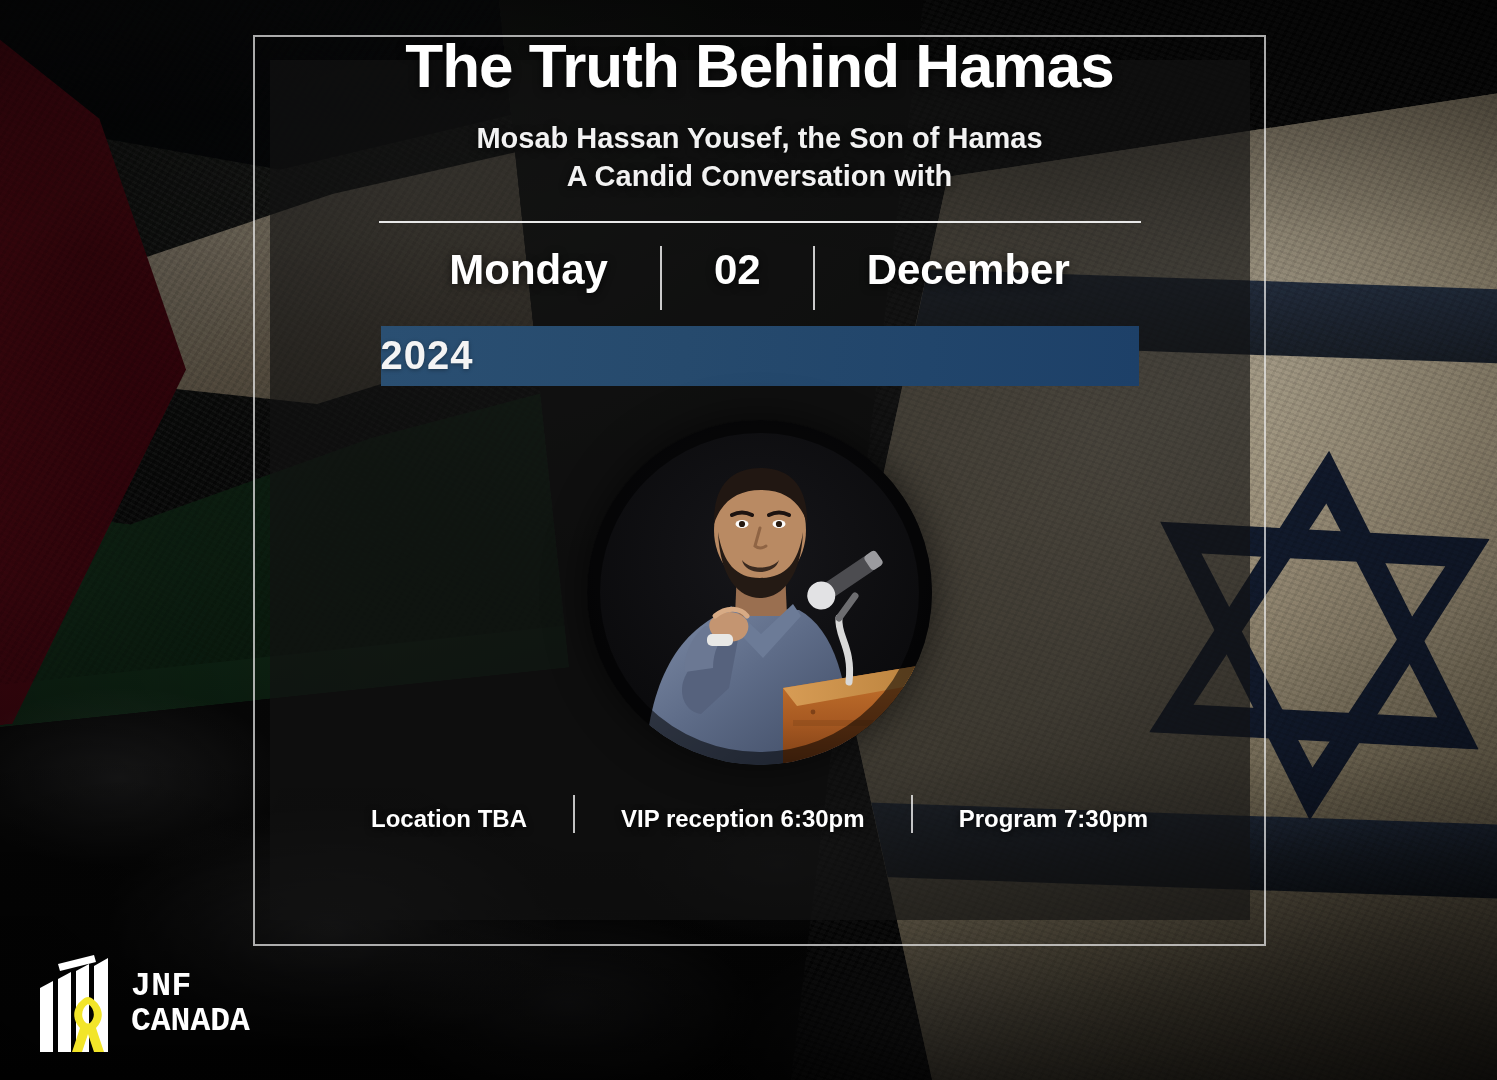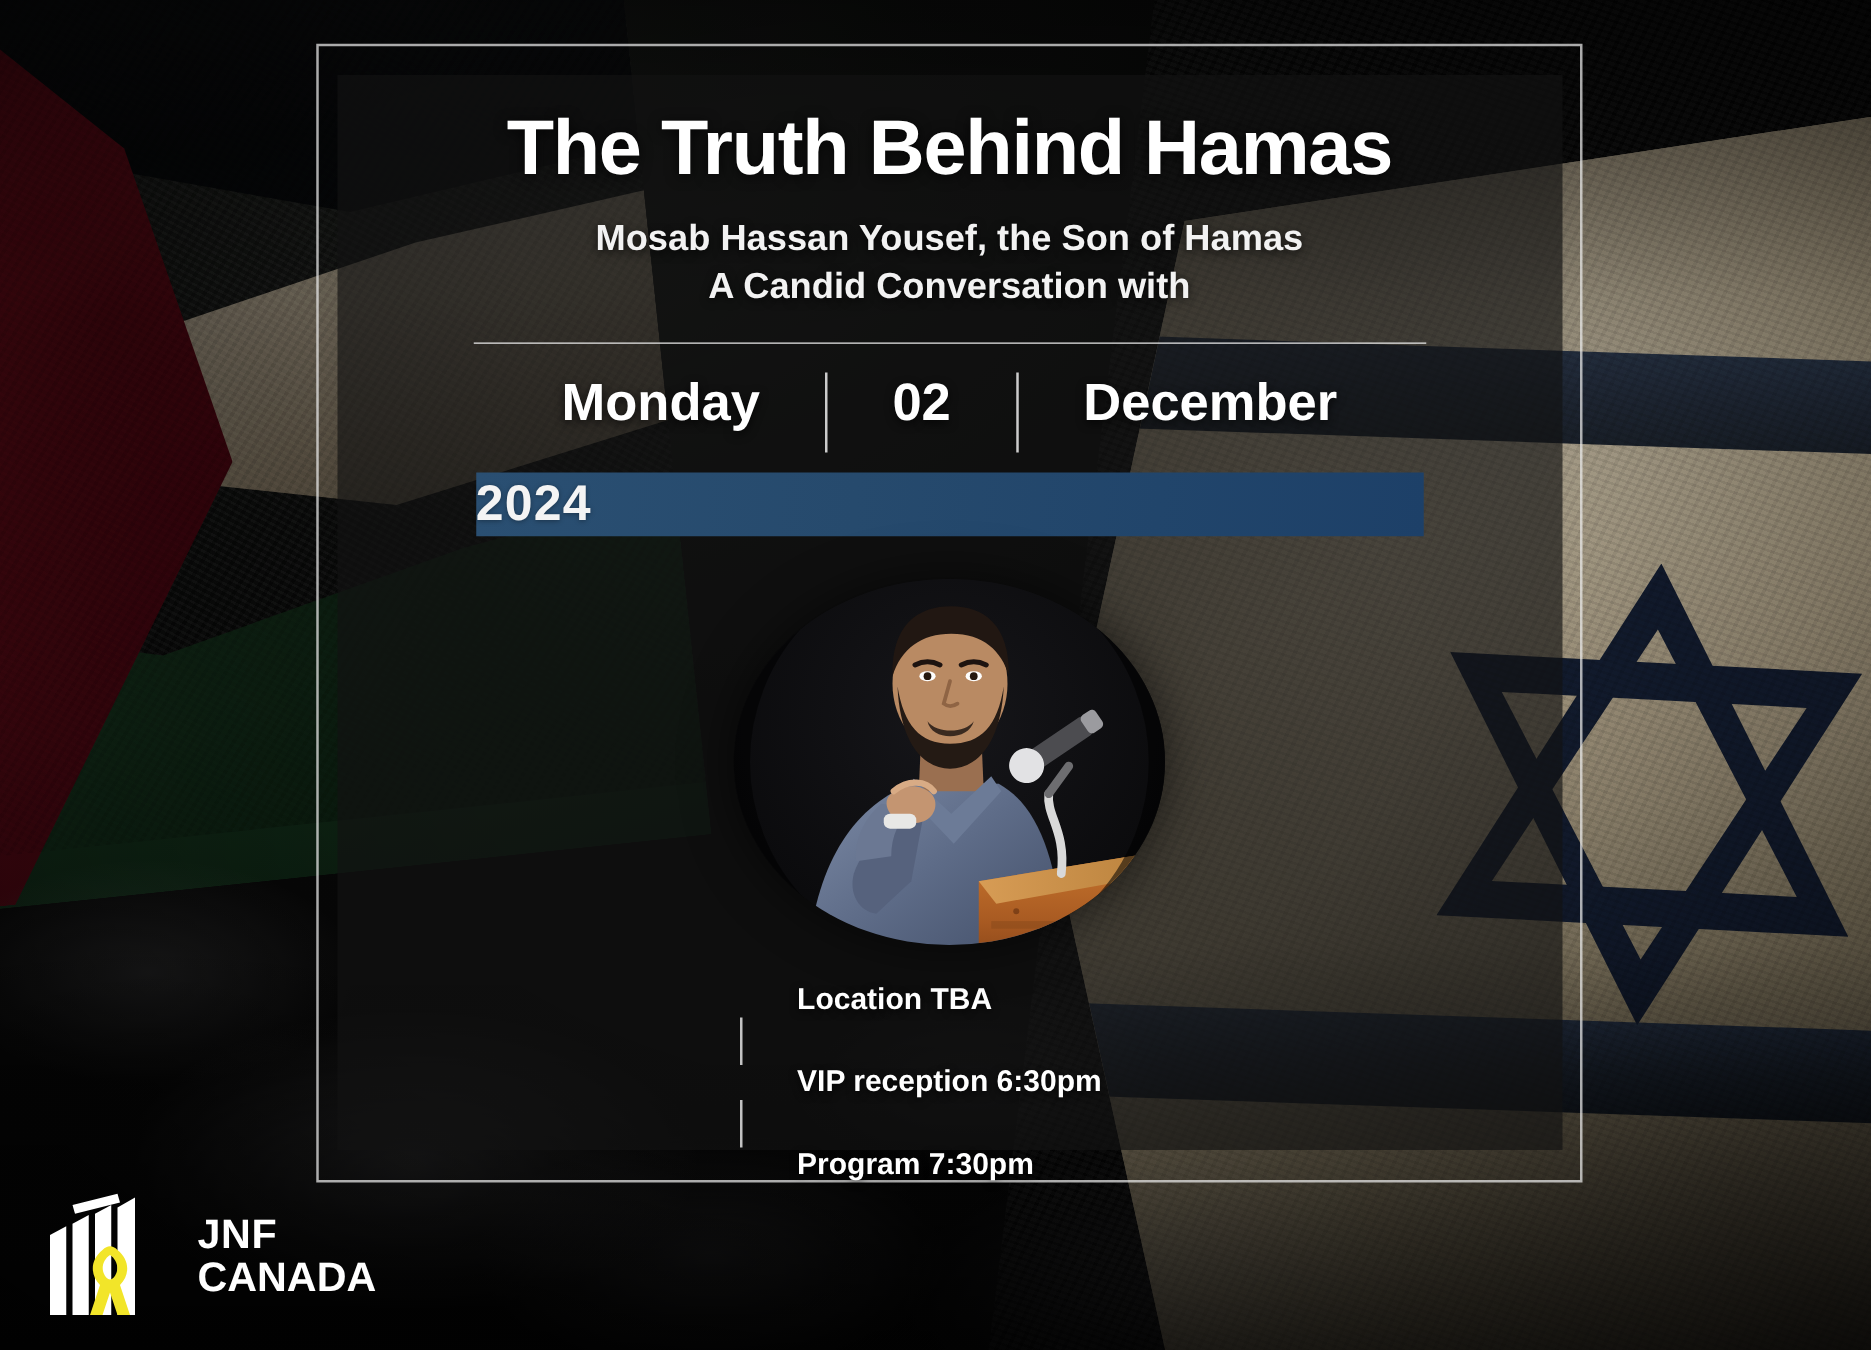--- a/index.html
+++ b/index.html
@@ -149,21 +149,20 @@
 
   
   .content {
     position:absolute;
     left:253px; top:35px;
     width:1013px; height:911px;
     display:flex; flex-direction:column; align-items:center;
   }
 
   .title {
-    margin-top:53px;
     font-size:62px;
     font-weight:bold;
     color:#ffffff;
     letter-spacing:-1px;
     text-align:center;
     line-height:1;
     text-shadow:0 2px 10px rgba(0,0,0,.75);
     white-space:nowrap;
   }
   .subtitle {
@@ -222,40 +221,40 @@
     overflow:hidden;
     position:relative;
     background:#0b0b0b;
     box-shadow:0 0 40px rgba(0,0,0,.6);
   }
   .portrait svg { display:block; width:100%; height:100%; }
 
   
   .inforow {
     margin-top:30px;
-    display:flex; align-items:flex-start; justify-content:center;flex-direction:column;
+    display:flex; align-items:flex-end; justify-content:center;
   }
   .inforow .item {
     font-size:24px;
     font-weight:bold;
     color:#ffffff;
     padding:0 46px;
     text-shadow:0 2px 7px rgba(0,0,0,.75);
     white-space:nowrap;
   }
   .inforow .sep {
     width:2px; height:38px;
     background:rgba(240,240,240,.8);
   }
 
   
   .logo {
     position:absolute;
     left:38px; bottom:22px;
-    display:flex; align-items:center; gap:28px;
+    display:flex; align-items:center; gap:1px;font-family:Liberation Mono, monospace;
   }
   .logo-mark { position:relative; width:92px; height:106px; }
   .logo-text {
     color:#ffffff;
     font-weight:bold;
     font-size:33px;
     line-height:1.06;
     letter-spacing:.5px;
   }
   .logo-text .l2 { letter-spacing:0px; }

